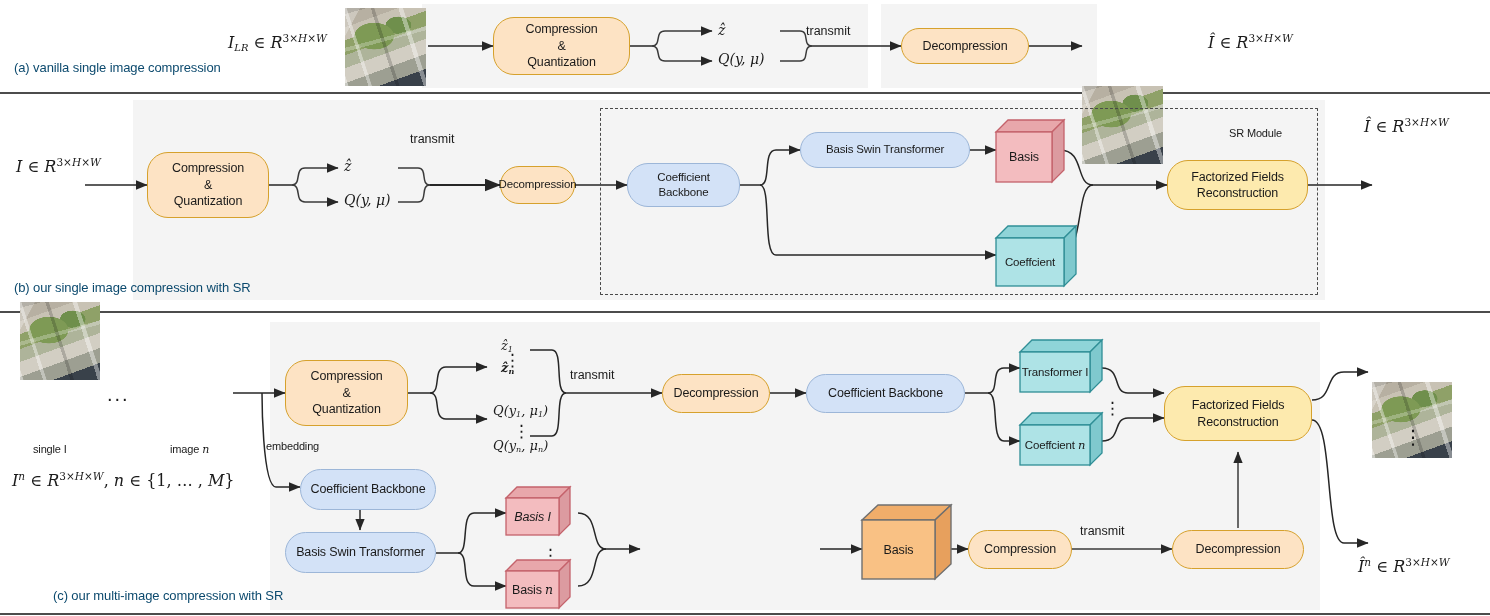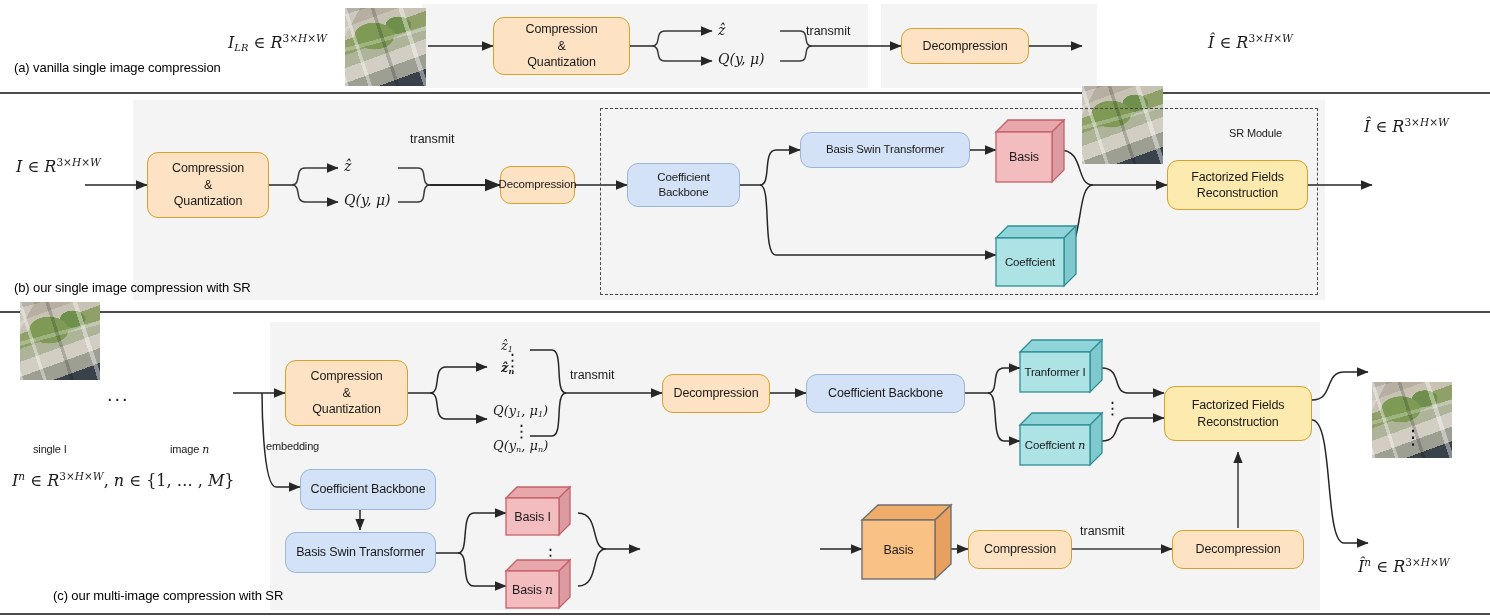--- a/index.html
+++ b/index.html
@@ -26,21 +26,21 @@
     background:transparent;
   }
 
   
   .box{
     box-sizing:border-box;
     display:flex;
     align-items:center;
     justify-content:center;
     text-align:center;
-    border-radius:11px;
+    border-radius:21px;
     font-size:12.5px;
     line-height:1.32;
     letter-spacing:-.15px;
     padding:2px 5px;
   }
   .box.orange{background:#fde3c4;border:1.4px solid #d6a12c;}
   .box.blue{background:#d3e2f7;border:1.2px solid #9cb6d8;}
   .box.yellow{background:#fdeaae;border:1.4px solid #d6a12c;}
 
   
@@ -48,21 +48,21 @@
   .cube .face{
     box-sizing:border-box;
     position:absolute;
     display:flex;align-items:center;justify-content:center;
     font-size:12.5px;
     letter-spacing:-.15px;
   }
 
   
   .lbl{font-size:11px;letter-spacing:-.15px;white-space:nowrap;}
-  .caption{font-size:13px;letter-spacing:-.1px;white-space:nowrap;color:#000000;}
+  .caption{font-size:13px;letter-spacing:-.1px;white-space:nowrap;color:#0c4a6e;}
   .mathf{font-family:"DejaVu Serif", serif;white-space:nowrap;}
   .math{font-family:"DejaVu Serif", serif;font-style:italic;white-space:nowrap;}
   .sub{font-size:.62em;font-style:italic;vertical-align:-0.28em;}
   .sup{font-size:.66em;vertical-align:.55em;font-style:normal;}
   .vdots{font-size:17px;line-height:.5;letter-spacing:0;text-align:center;}
   .transmit{font-size:12.5px;white-space:nowrap;}
 
   
   .photo{
     box-sizing:border-box;
@@ -319,21 +319,21 @@
   <div class="abs box blue" style="left:806px;top:374px;width:159px;height:39px;">
     <span>Coefficient Backbone</span>
   </div>
 
   <div class="abs cube" style="left:1020px;top:340px;width:90px;height:60px;">
     <svg width="90" height="60" style="overflow:visible;">
       <polygon points="0,12 12,0 82,0 70,12" fill="#8fd4d8" stroke="#2f8e96" stroke-width="1.3"></polygon>
       <polygon points="70,12 82,0 82,40 70,52" fill="#7fc9ce" stroke="#2f8e96" stroke-width="1.3"></polygon>
       <rect x="0" y="12" width="70" height="40" fill="#aee3e6" stroke="#2f8e96" stroke-width="1.3"></rect>
     </svg>
-    <div class="face" style="left:0;top:12px;width:70px;height:40px;font-size:11.5px;">Tranformer I</div>
+    <div class="face" style="left:0;top:12px;width:70px;height:40px;font-size:11.5px;">Transformer I</div>
   </div>
 
   <div class="abs vdots" style="left:1104px;top:405px;">⋮</div>
 
   <div class="abs cube" style="left:1020px;top:413px;width:90px;height:60px;">
     <svg width="90" height="60" style="overflow:visible;">
       <polygon points="0,12 12,0 82,0 70,12" fill="#8fd4d8" stroke="#2f8e96" stroke-width="1.3"></polygon>
       <polygon points="70,12 82,0 82,40 70,52" fill="#7fc9ce" stroke="#2f8e96" stroke-width="1.3"></polygon>
       <rect x="0" y="12" width="70" height="40" fill="#aee3e6" stroke="#2f8e96" stroke-width="1.3"></rect>
     </svg>
@@ -347,21 +347,21 @@
   <div class="abs box blue" style="left:285px;top:532px;width:151px;height:41px;">
     <span>Basis Swin Transformer</span>
   </div>
 
   <div class="abs cube" style="left:506px;top:487px;width:72px;height:56px;">
     <svg width="72" height="56" style="overflow:visible;">
       <polygon points="0,11 11,0 64,0 53,11" fill="#e8a7ab" stroke="#c4626b" stroke-width="1.3"></polygon>
       <polygon points="53,11 64,0 64,37 53,48" fill="#dc9ba0" stroke="#c4626b" stroke-width="1.3"></polygon>
       <rect x="0" y="11" width="53" height="37" fill="#f3bcbf" stroke="#c4626b" stroke-width="1.3"></rect>
     </svg>
-    <div class="face" style="left:0;top:11px;width:53px;height:37px;">Basis I</div>
+    <div class="face" style="left:0;top:11px;width:53px;height:37px;font-style:italic;">Basis I</div>
   </div>
 
   <div class="abs vdots" style="left:542px;top:552px;">⋮</div>
 
   <div class="abs cube" style="left:506px;top:560px;width:72px;height:56px;">
     <svg width="72" height="56" style="overflow:visible;">
       <polygon points="0,11 11,0 64,0 53,11" fill="#e8a7ab" stroke="#c4626b" stroke-width="1.3"></polygon>
       <polygon points="53,11 64,0 64,37 53,48" fill="#dc9ba0" stroke="#c4626b" stroke-width="1.3"></polygon>
       <rect x="0" y="11" width="53" height="37" fill="#f3bcbf" stroke="#c4626b" stroke-width="1.3"></rect>
     </svg>

